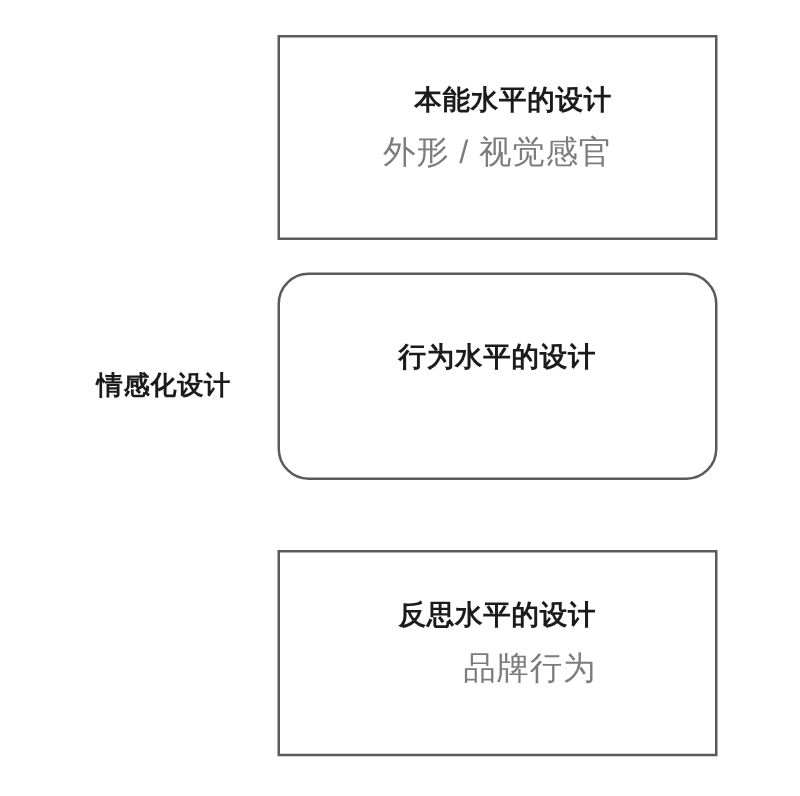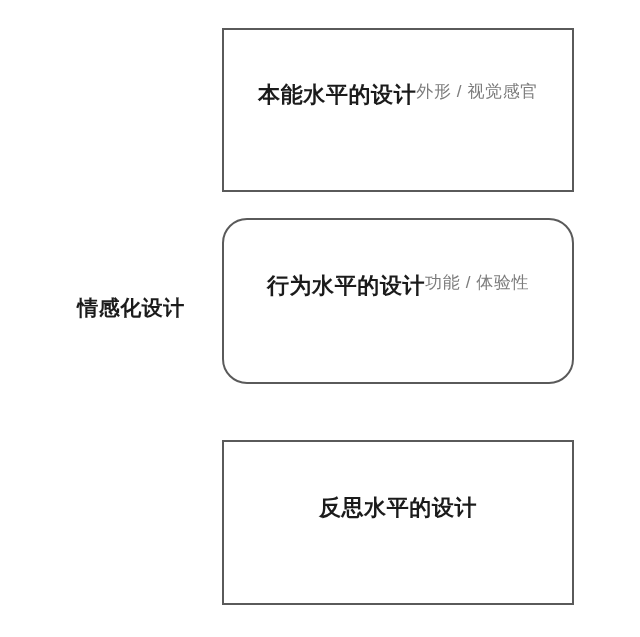--- a/index.html
+++ b/index.html
@@ -56,37 +56,37 @@
   }
 
   .box-1 { top: 28px;  height: 164px; }
   .box-2 { top: 218px; height: 166px; border-radius: 25px; }
   .box-3 { top: 408px; height: 165px; margin-top: 32px; }
 
   .box-inner {
     position: relative;
     top: -8px;
     display: flex;
-    flex-direction: row;
-    align-items: flex-start;
+    flex-direction: column;
+    align-items: flex-end;
     justify-content: center;
   }
 
   .box-title {
     font-size: 22px;
     font-weight: bold;
     color: #1b1b1b;
     letter-spacing: 0.6px;
     line-height: 1.2;
     white-space: nowrap;
     margin-bottom: 13px;
   }
 
   .box-subtitle {
-    font-size: 17px;
+    font-size: 26px;
     font-weight: normal;
     color: #7c7c7c;
     letter-spacing: 0.6px;
     line-height: 1.2;
     white-space: nowrap;
   }
 </style>
 </head>
 <body>
 
@@ -97,23 +97,23 @@
   <div class="box box-1">
     <div class="box-inner">
       <div class="box-title">本能水平的设计</div>
       <div class="box-subtitle">外形 / 视觉感官</div>
     </div>
   </div>
 
   <div class="box box-2">
     <div class="box-inner">
       <div class="box-title">行为水平的设计</div>
-      <div class="box-subtitle">功能 / 体验性</div>
     </div>
   </div>
 
   <div class="box box-3">
     <div class="box-inner">
       <div class="box-title">反思水平的设计</div>
+      <div class="box-subtitle">品牌行为</div>
     </div>
   </div>
 
 </div>
 
 </body></html>

